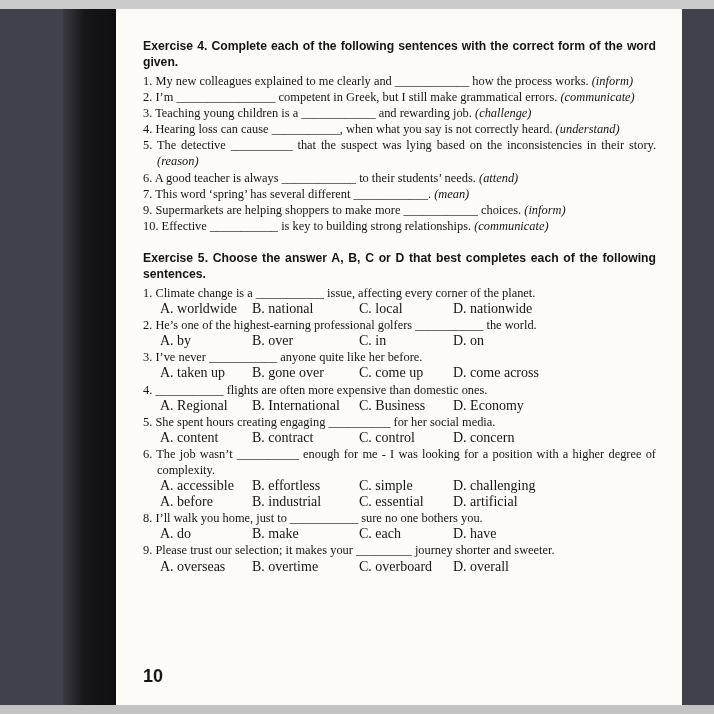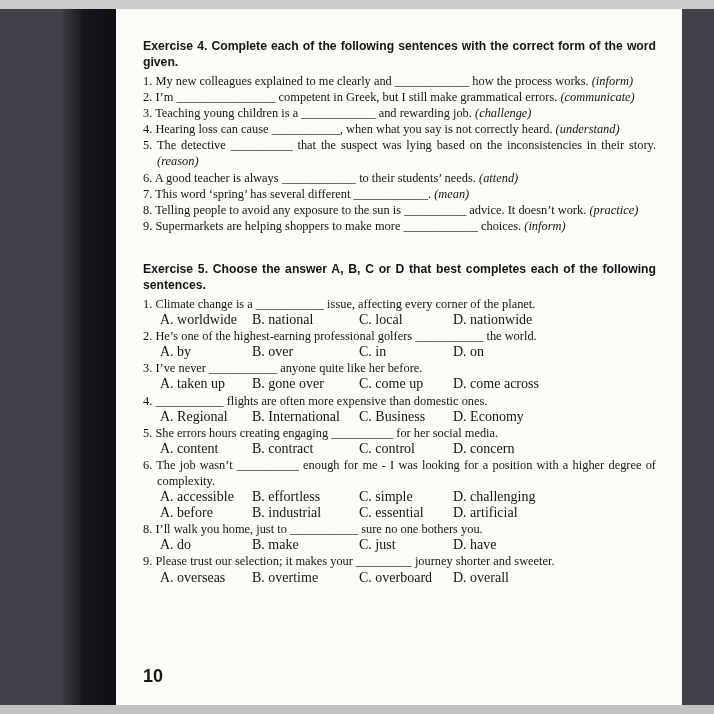--- a/index.html
+++ b/index.html
@@ -32,21 +32,21 @@
     overflow:hidden;
   }
   .ex-head {
     font-family:"Liberation Sans", sans-serif;
     font-weight:bold;
     font-size:12.2px;
     line-height:16px;
     text-align:justify;
     margin-bottom:3px;
   }
-  .section-2 .ex-head { margin-top:27px; }
+  .section-2 .ex-head { margin-top:16px; }
   .q-list { list-style:none; }
   .q {
     font-size:12.4px;
     line-height:16.1px;
     padding-left:14px;
     text-indent:-14px;
     text-align:justify;
   }
   .q-num { white-space:nowrap; }
   .q-hint { font-style:italic; }
@@ -111,32 +111,32 @@
     <span class="q-text">A good teacher is always ____________ to their students’ needs.</span>
     <span class="q-hint">(attend)</span>
   </li>
 
   <li class="q">
     <span class="q-num">7.</span>
     <span class="q-text">This word ‘spring’ has several different ____________.</span>
     <span class="q-hint">(mean)</span>
   </li>
 
-  <li class="q">
-    <span class="q-num">8.</span>
-    <span class="q-text">Telling people to avoid any exposure to the sun is __________ advice. It doesn’t work.</span>
-    <span class="q-hint">(practice)</span>
-  </li>
 
   <li class="q">
     <span class="q-num">9.</span>
     <span class="q-text">Supermarkets are helping shoppers to make more ____________ choices.</span>
     <span class="q-hint">(inform)</span>
   </li>
 
+  <li class="q">
+    <span class="q-num">10.</span>
+    <span class="q-text">Effective ___________ is key to building strong relationships.</span>
+    <span class="q-hint">(communicate)</span>
+  </li>
 </ol>
     </section>
 
     <section class="section-2">
       <h2 class="ex-head">Exercise 5. Choose the answer A, B, C or D that best completes each of the following sentences.</h2>
       <ol class="q-list">
   <li class="q">
     <div class="q-line">
       <span class="q-num">1.</span>
       <span class="q-text">Climate change is a ___________ issue, affecting every corner of the planet.</span>
@@ -184,21 +184,21 @@
               <span class="opt">A. Regional</span>
               <span class="opt">B. International</span>
               <span class="opt">C. Business</span>
               <span class="opt">D. Economy</span>
             </div>
   </li>
 
   <li class="q">
     <div class="q-line">
       <span class="q-num">5.</span>
-      <span class="q-text">She errors hours creating engaging __________ for her social media.</span>
+      <span class="q-text">She spent hours creating engaging __________ for her social media.</span>
     </div>
     <div class="opts">
               <span class="opt">A. content</span>
               <span class="opt">B. contract</span>
               <span class="opt">C. control</span>
               <span class="opt">D. concern</span>
             </div>
   </li>
 
   <li class="q">
@@ -224,21 +224,21 @@
   </li>
 
   <li class="q">
     <div class="q-line">
       <span class="q-num">8.</span>
       <span class="q-text">I’ll walk you home, just to ___________ sure no one bothers you.</span>
     </div>
     <div class="opts">
               <span class="opt">A. do</span>
               <span class="opt">B. make</span>
-              <span class="opt">C. just</span>
+              <span class="opt">C. each</span>
               <span class="opt">D. have</span>
             </div>
   </li>
 
   <li class="q">
     <div class="q-line">
       <span class="q-num">9.</span>
       <span class="q-text">Please trust our selection; it makes your _________ journey shorter and sweeter.</span>
     </div>
     <div class="opts">

